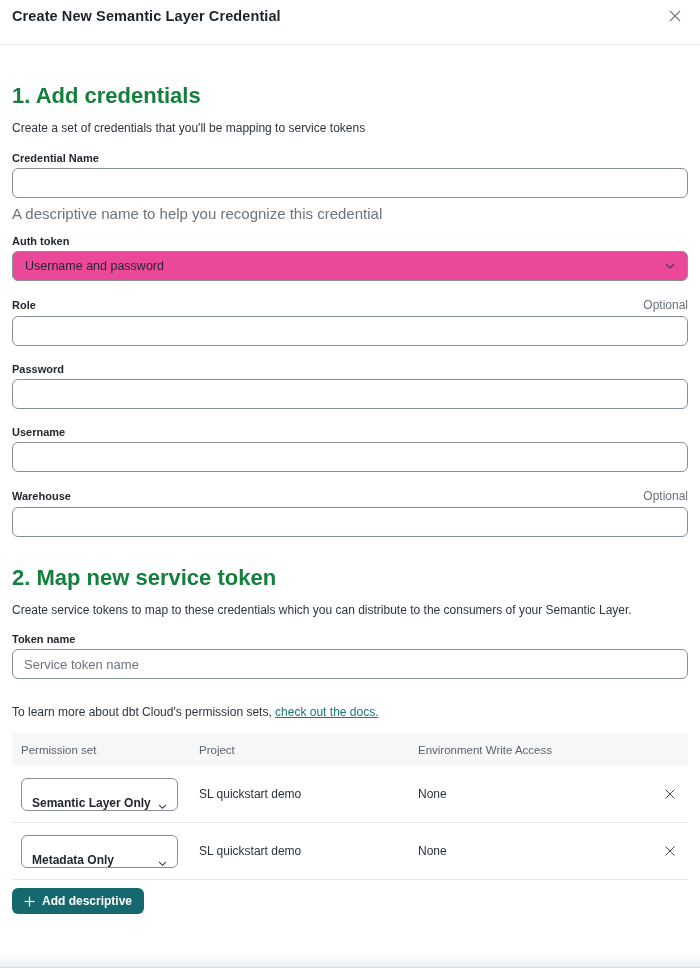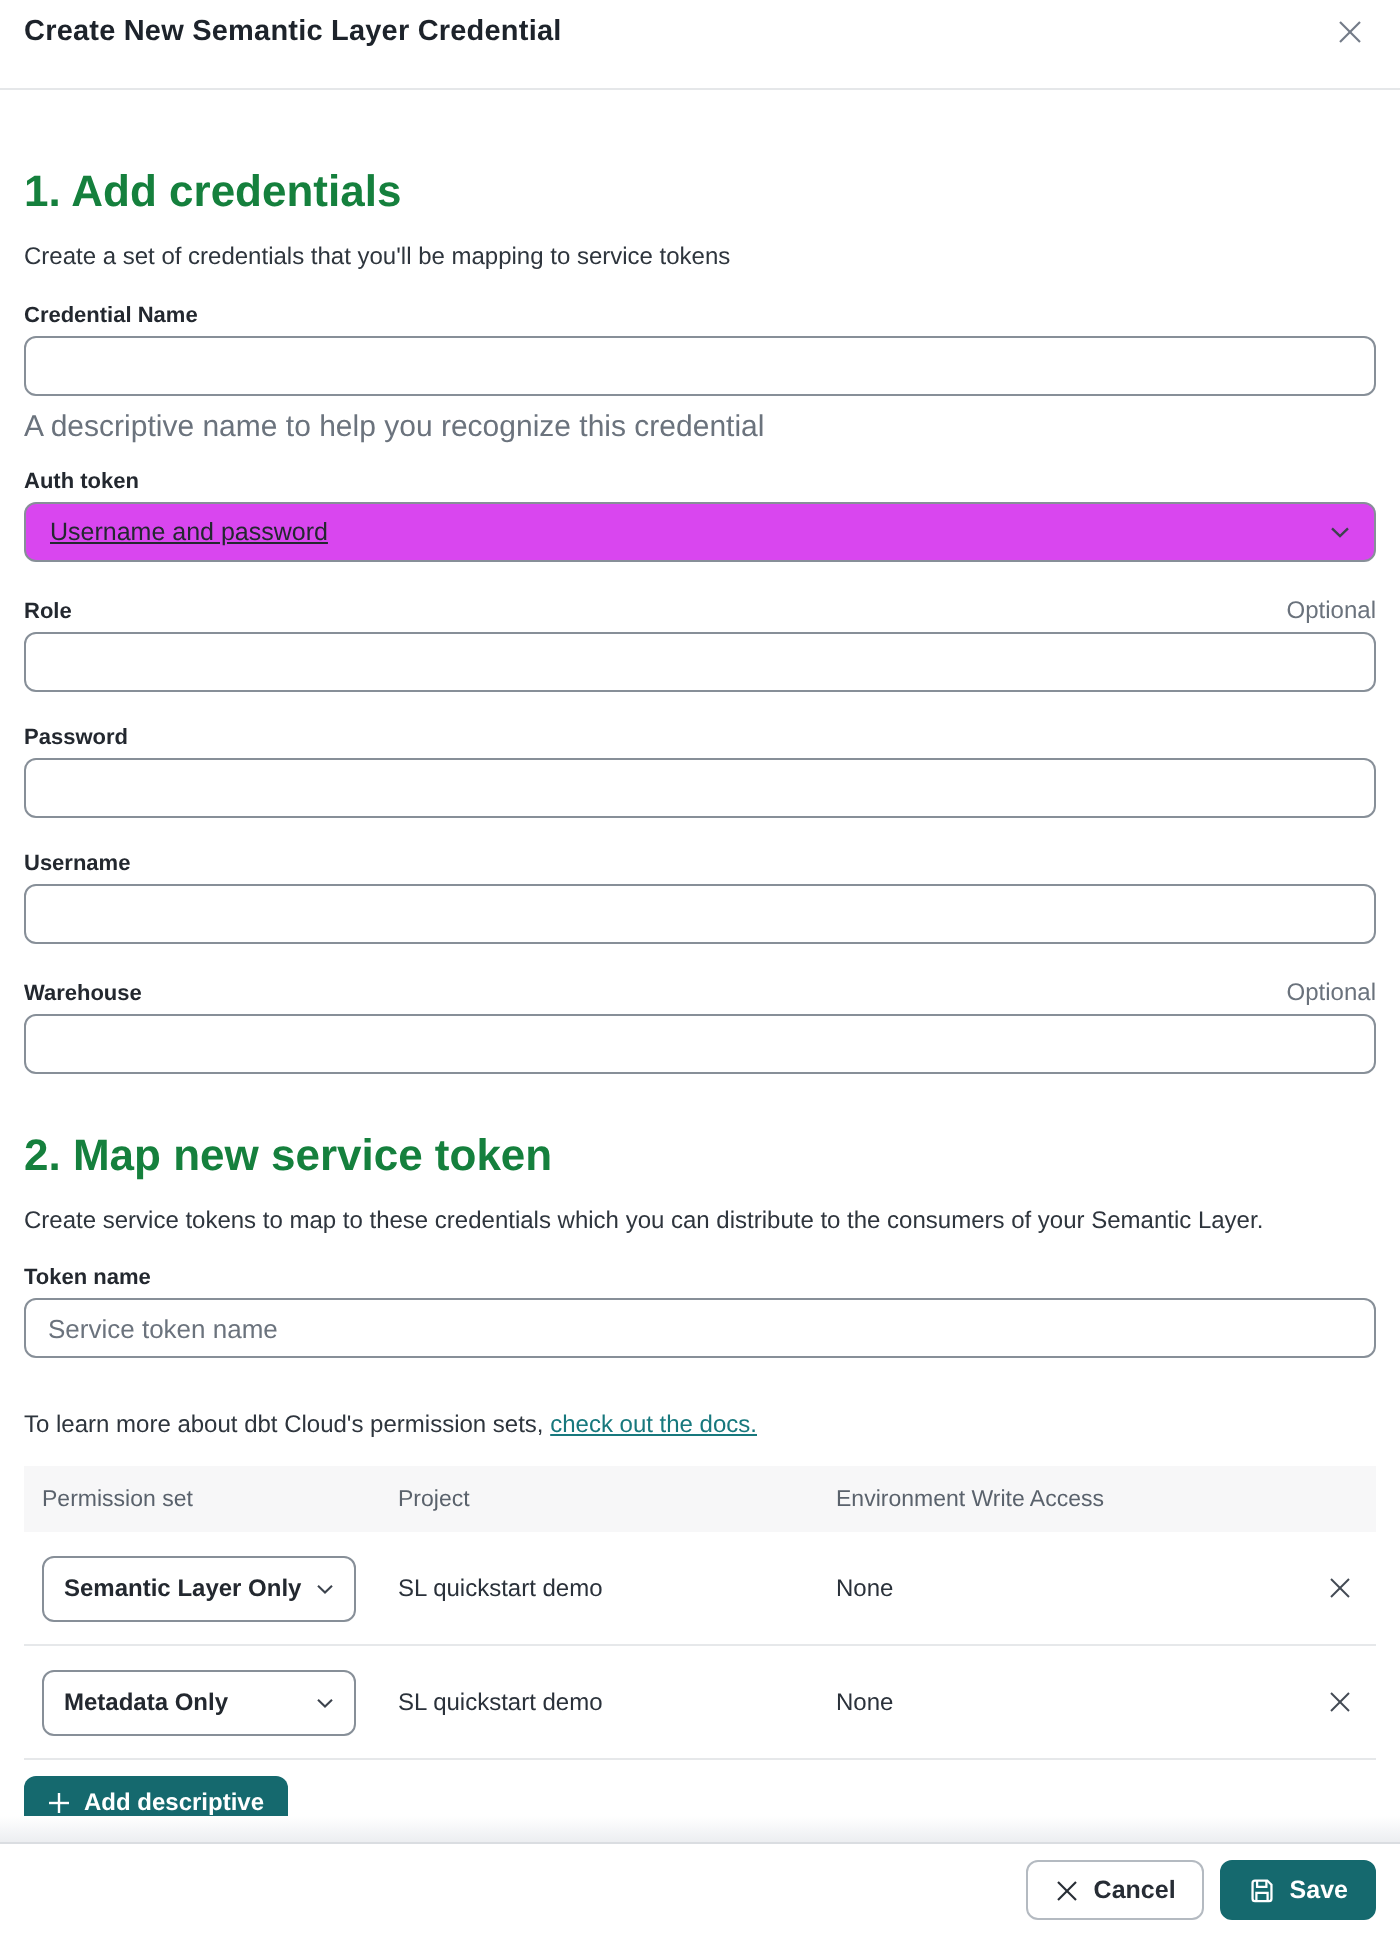--- a/index.html
+++ b/index.html
@@ -32,40 +32,40 @@
   .text-input {
     margin-top:4px; width:100%; height:30px; border:1px solid #878f98; border-radius:6px;
     padding:0 11px; font-size:13px; font-family:"Liberation Sans", sans-serif; color:#2a313a;
     background:#fff; outline:none; display:block;
   }
   .text-input::placeholder { color:#6b737d; }
   .helper-text { margin-top:7px; font-size:15px; color:#6b737d; }
 
   .select-box {
     margin-top:4px; width:100%; height:30px; border:1px solid #878f98; border-radius:6px;
-    padding:0 12px; font-size:12.5px; color:#23282f; background:#d946ef;
-    display:flex; align-items:center; justify-content:space-between; cursor:pointer;text-decoration:underline;
+    padding:0 12px; font-size:12.5px; color:#23282f; background:#ec4899;
+    display:flex; align-items:center; justify-content:space-between; cursor:pointer;
   }
 
   .docs-line { margin:26px 0 0 0; font-size:12px; color:#2e353d; }
   .docs-link { color:#17787d; text-decoration:underline; cursor:pointer; }
 
   
   .perm-table { margin-top:14px; }
   .perm-header, .perm-row {
     display:grid; grid-template-columns:178px 219px 1fr 34px;
     align-items:center; padding:0 9px;
   }
   .perm-header {
     height:33px; background:#f7f7f8; font-size:11.5px; color:#5a626c;
   }
   .perm-row { height:57px; border-bottom:1px solid #e6e8ea; font-size:12px; color:#2a313a; }
   .row-select {
     width:157px; height:33px; border:1px solid #878f98; border-radius:6px; background:#fff;
-    display:flex; align-items:center; justify-content:space-between; padding:0 10px;
+    display:flex; align-items:flex-end; justify-content:space-between; padding:0 10px;
     font-size:12px; font-weight:700; color:#23282f; cursor:pointer;
   }
   .remove-btn { background:none; border:none; padding:2px; cursor:pointer; display:flex; justify-self:end; }
 
   .add-permission-btn {
     margin-top:8px; height:26px; display:inline-flex; align-items:center; gap:7px;
     background:#15696e; color:#fff; border:none; border-radius:6px; padding:0 12px;
     font-size:12px; font-weight:700; font-family:"Liberation Sans", sans-serif; cursor:pointer;
   }
 
@@ -233,35 +233,14 @@
             <line x1="0.5" y1="5.5" x2="10.5" y2="5.5"></line>
         </svg>
       </span>
       <span>Add descriptive</span>
     </button>
 
   </div>
 
   <div class="footer-shadow"></div>
 
-  <div class="modal-footer">
-    <button class="btn btn-secondary">
-      <span>
-        <svg width="13" height="13" viewBox="0 0 13 13" fill="none" stroke="#272d35" stroke-width="1.1">
-          <line x1="2" y1="2" x2="11" y2="11"></line>
-            <line x1="11" y1="2" x2="2" y2="11"></line>
-        </svg>
-      </span>
-      <span>Cancel</span>
-    </button>
-    <button class="btn btn-primary">
-      <span>
-        <svg width="14" height="14" viewBox="0 0 16 16" fill="none" stroke="#ffffff" stroke-width="1.3">
-          <path d="M2.6 4a1.4 1.4 0 0 1 1.4-1.4h7l2.4 2.4v8a1.4 1.4 0 0 1-1.4 1.4H4a1.4 1.4 0 0 1-1.4-1.4z"></path>
-          <path d="M5.2 2.8v3.4h5.3V2.9"></path>
-          <path d="M4.8 14.2V9.6h6.4v4.6"></path>
-        </svg>
-      </span>
-      <span>Save</span>
-    </button>
-  </div>
 
 </div>
 
 </body></html>

